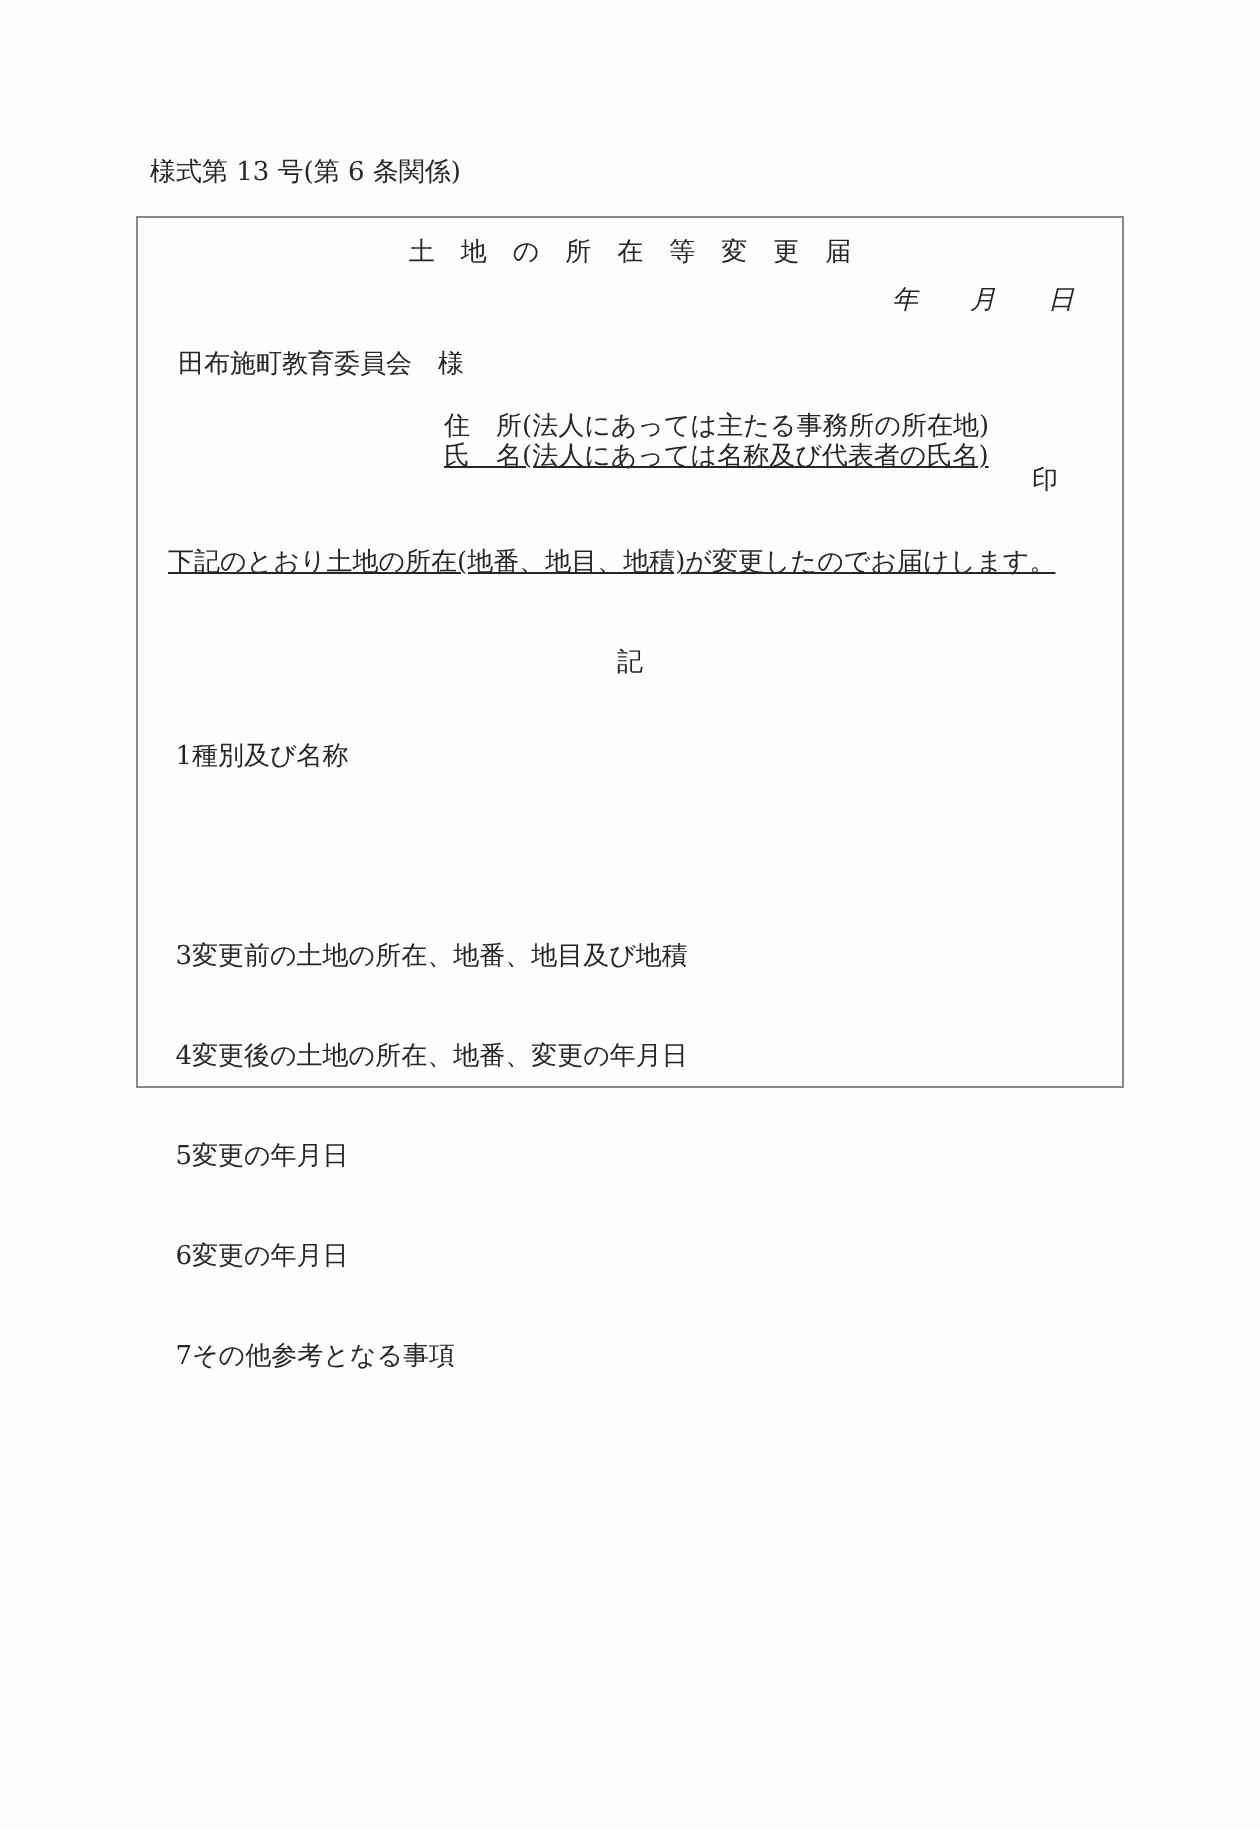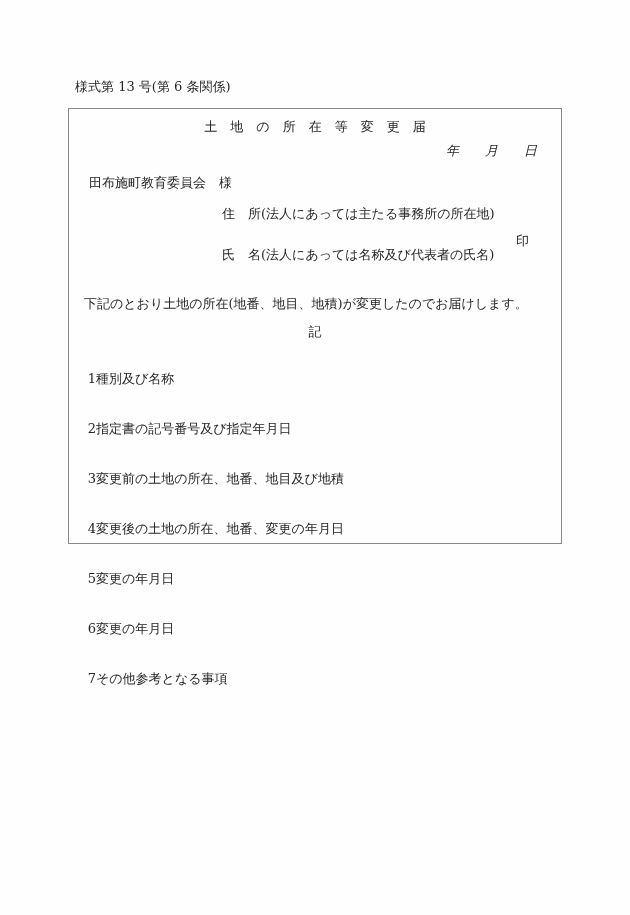--- a/index.html
+++ b/index.html
@@ -31,23 +31,23 @@
     width: 494px;
     height: 436px;
     border: 1px solid #8a8a8a;
     background: #fefefe;
   }
   .abs { position: absolute; white-space: nowrap; }
   .title   { left: 0; top: 10px; width: 100%; text-align: center; }
   .dateline{ top: 34px; right: 24px; font-style: italic; }
   .addressee { left: 20px; top: 66px; }
   .addr-label { left: 153px; top: 97px; }
-  .name-label { left: 153px; top: 138px; }
+  .name-label { left: 153px; top: 112px; text-decoration: underline; }
   .seal       { left: 447px; top: 124px; }
-  .body-text  { left: 15px; top: 187px; }
+  .body-text  { left: 15px; top: 165px; text-decoration: underline; }
   .list-header{ left: 0; top: 215px; width: 100%; text-align: center; }
   .item { position: absolute; left: 10px; white-space: nowrap; text-align: right; }
   .item .num { display: inline-block; width: 17px; }
 </style>
 </head>
 <body>
 
 <div class="page">
 
   <div class="form-number">様式第 13 号(第 6 条関係)</div>
@@ -66,23 +66,20 @@
 
     <div class="abs seal">印</div>
 
     <div class="abs body-text">下記のとおり土地の所在(地番、地目、地積)が変更したのでお届けします。</div>
 
     <div class="abs list-header">記</div>
 
     <div class="item" style="top:262px">
       <span class="num">1</span><span>種別及び名称</span>
     </div>
-    <div class="item" style="top:312px">
-      <span class="num">2</span><span>指定書の記号番号及び指定年月日</span>
-    </div>
     <div class="item" style="top:362px">
       <span class="num">3</span><span>変更前の土地の所在、地番、地目及び地積</span>
     </div>
     <div class="item" style="top:412px">
       <span class="num">4</span><span>変更後の土地の所在、地番、変更の年月日</span>
     </div>
     <div class="item" style="top:462px">
       <span class="num">5</span><span>変更の年月日</span>
     </div>
     <div class="item" style="top:512px">

